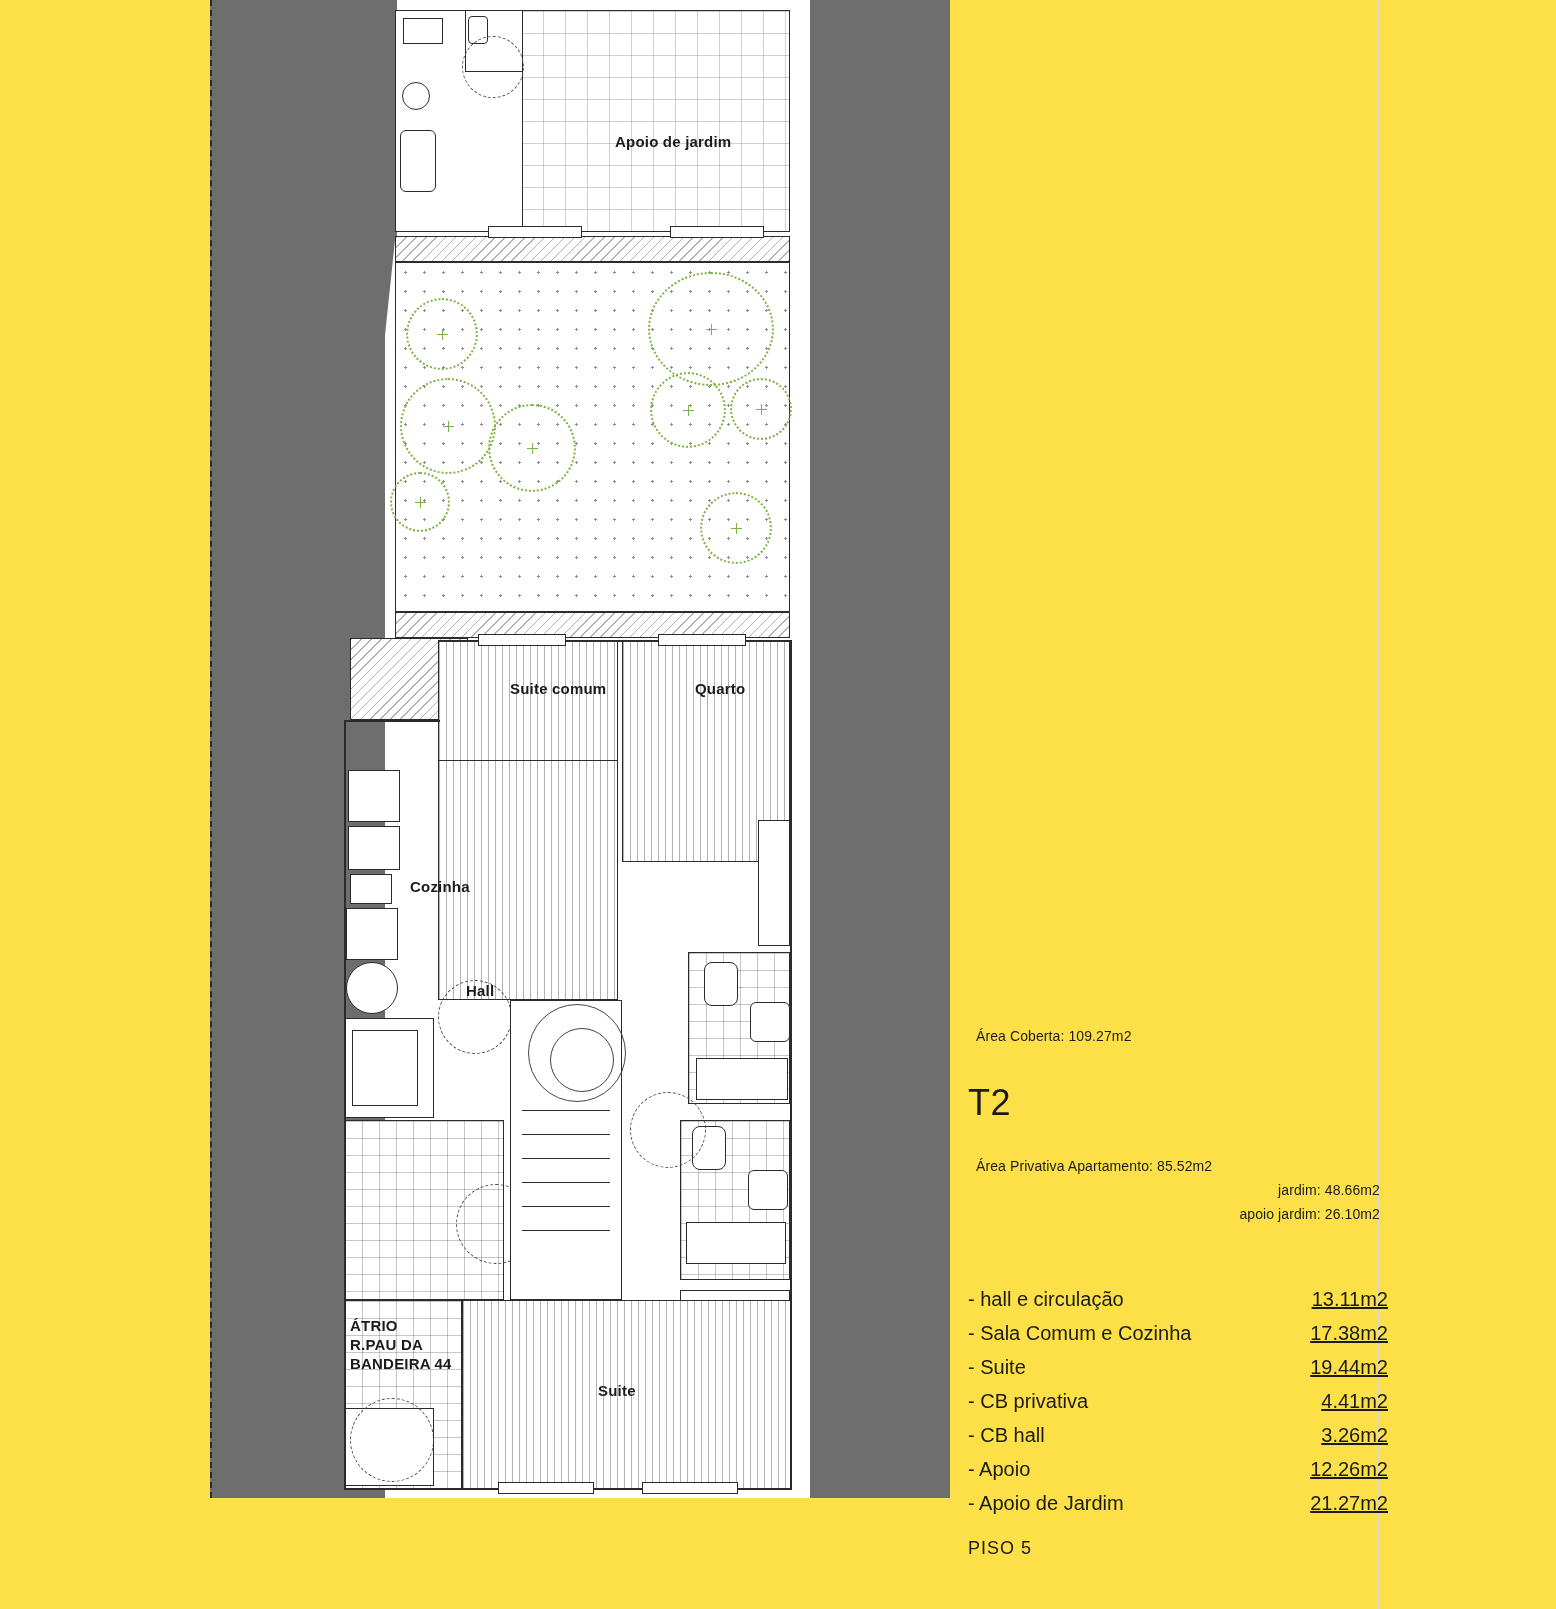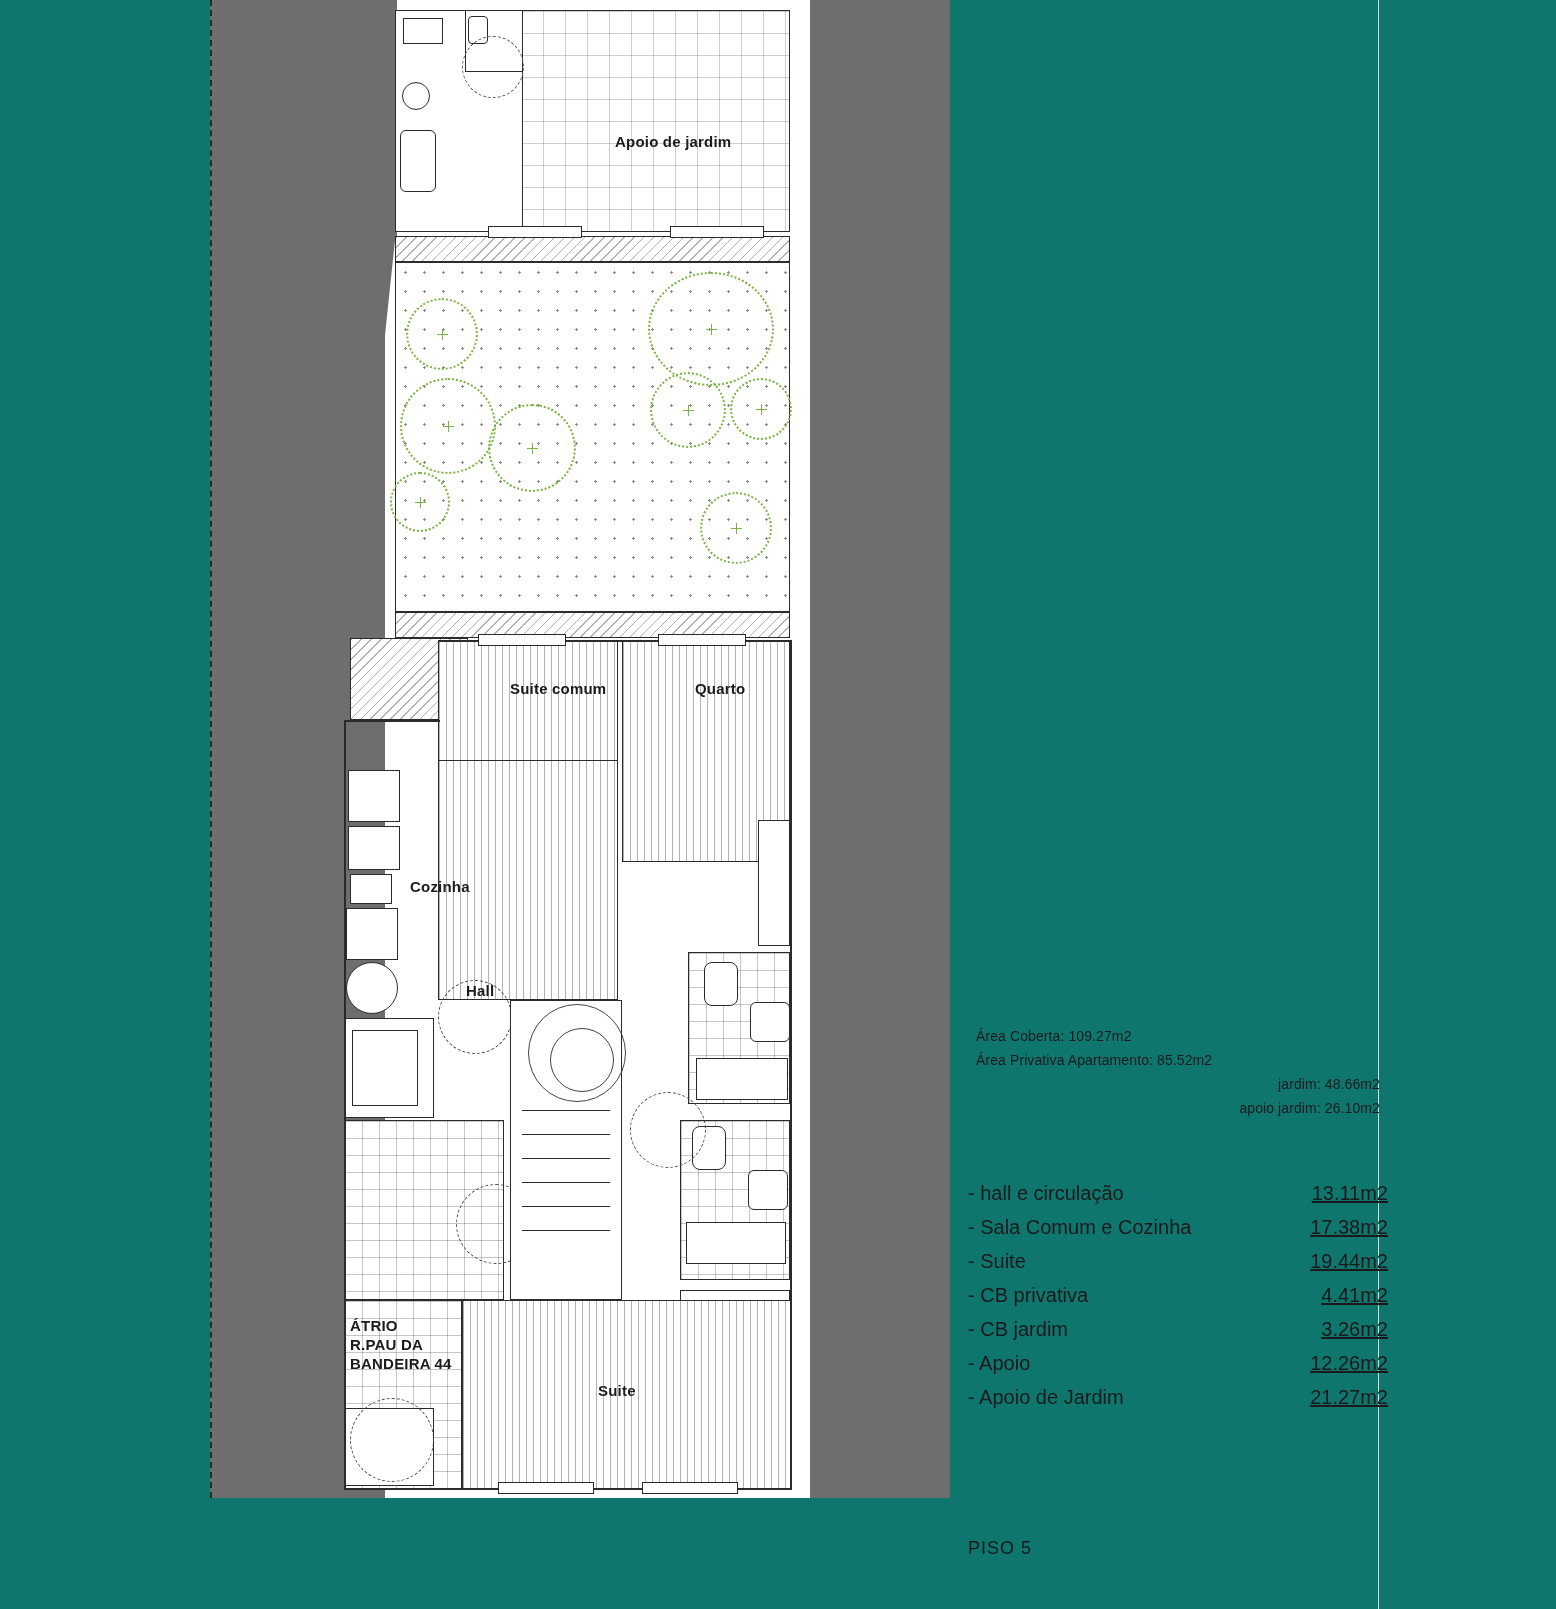--- a/index.html
+++ b/index.html
@@ -1,19 +1,19 @@
 <!DOCTYPE html>
 <html><head>
 <meta charset="utf-8">
 <style>
   html,body{margin:0;padding:0;background:#ffffff;}
   body{width:1556px;height:1609px;position:relative;font-family:"Liberation Sans",sans-serif;color:#1a1a1a;overflow:hidden;}
 
   
-  #page{position:absolute;inset:0;background:#0f766e;}
+  #page{position:absolute;inset:0;background:#fde047;}
   .vline{position:absolute;top:0;bottom:0;width:1px;background:#d8d8d8;}
 
   
   #drawing{position:absolute;left:210px;top:0;width:740px;height:1498px;}
 
   
   .mass{position:absolute;background:#6e6e6e;}
   .mass-left{left:0;top:0;width:175px;height:1498px;}
   .mass-right{left:600px;top:0;width:140px;height:1498px;}
 
@@ -205,20 +205,21 @@
     <div class="rm" style="left:288px;top:1482px;width:96px;height:12px;"></div>
     <div class="rm" style="left:432px;top:1482px;width:96px;height:12px;"></div>
     <div class="rm" style="left:278px;top:226px;width:94px;height:12px;"></div>
     <div class="rm" style="left:460px;top:226px;width:94px;height:12px;"></div>
 
   </div>
 
   <div id="info">
     <p class="info-line">Área Coberta: 109.27m2</p>
 
+    <div class="t2">T2</div>
 
     <p class="info-line blk">Área Privativa Apartamento: 85.52m2</p>
     <p class="info-line blk right-al">jardim: 48.66m2</p>
     <p class="info-line blk right-al">apoio jardim:  26.10m2</p>
 
     <div class="areas">
       <div class="arow">
         <span class="nm">- hall e circulação</span>
         <span class="vl">13.11m2</span>
       </div>
@@ -228,21 +229,21 @@
       </div>
       <div class="arow">
         <span class="nm">- Suite</span>
         <span class="vl">19.44m2</span>
       </div>
       <div class="arow">
         <span class="nm">- CB privativa</span>
         <span class="vl">4.41m2</span>
       </div>
       <div class="arow">
-        <span class="nm">- CB jardim</span>
+        <span class="nm">- CB hall</span>
         <span class="vl">3.26m2</span>
       </div>
       <div class="arow">
         <span class="nm">- Apoio</span>
         <span class="vl">12.26m2</span>
       </div>
       <div class="arow">
         <span class="nm">- Apoio de Jardim</span>
         <span class="vl">21.27m2</span>
       </div>

